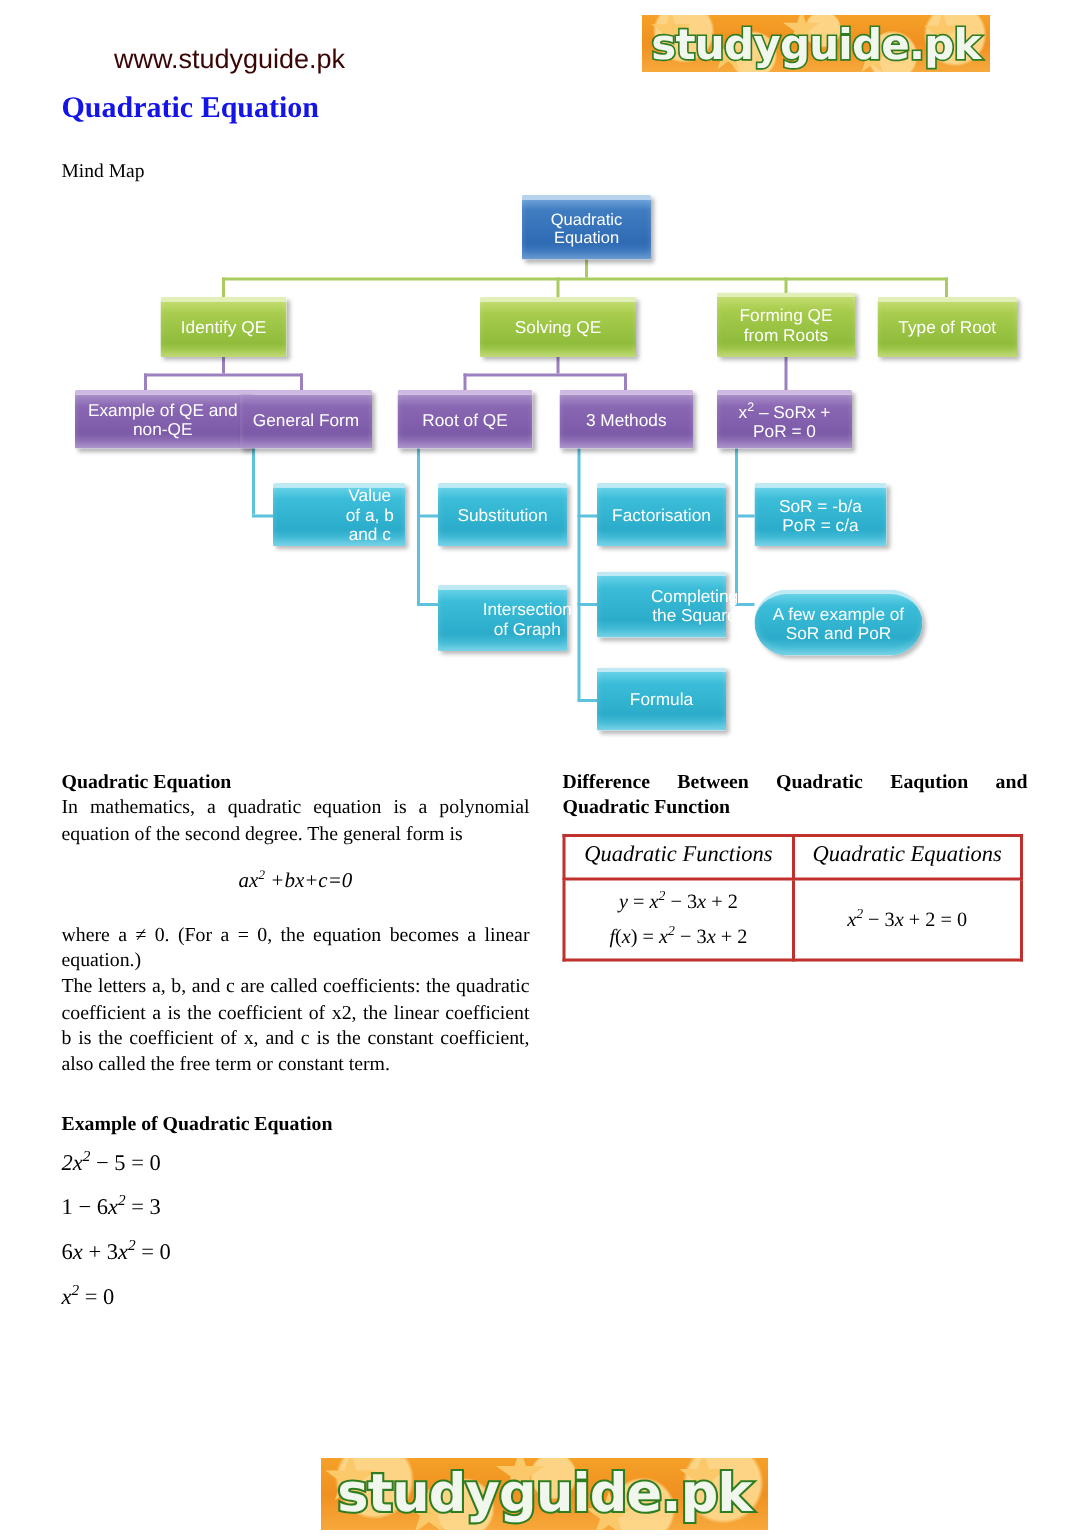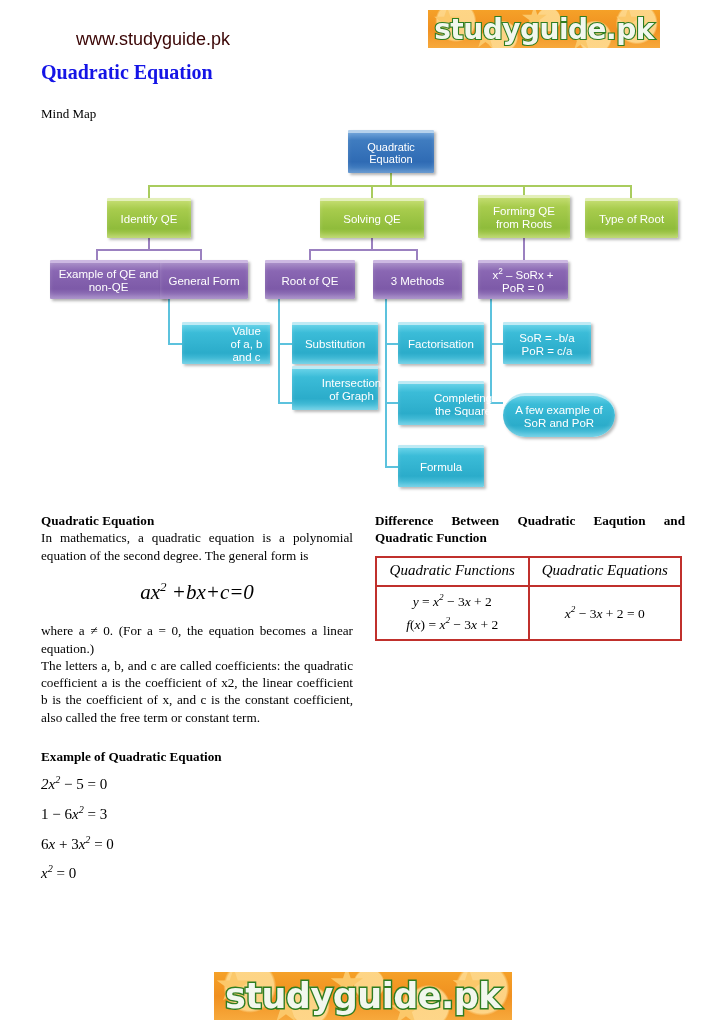--- a/index.html
+++ b/index.html
@@ -151,21 +151,21 @@
     position: absolute;
     left: 375px; top: 512px; width: 310px;
     font-size: 13.2px;
     line-height: 1.31;
   }
   .sec-head { font-weight: bold; }
   .just { text-align: justify; }
   .formula-block {
     text-align: center;
     font-style: italic;
-    font-size: 21px;
+    font-size: 14px;
     margin: 14px 0 16px 0;
     font-family: "Liberation Serif", serif;
   }
   .formula-block .sup { font-style: italic; font-size: 0.62em; vertical-align: super; }
 
   
   #diff-table {
     margin-top: 9px;
     border-collapse: collapse;
     width: 307px;
@@ -293,21 +293,21 @@
   </div>
   <div class="node teal" style="left:398px;top:322px;width:86px;height:42px;">
     <span>Factorisation</span>
   </div>
   <div class="node teal" style="left:503px;top:322px;width:88px;height:42px;">
     <span>
       <span>SoR = -b/a</span><br><span>PoR = c/a</span>
     </span>
   </div>
 
-  <div class="node teal" style="left:292px;top:366px;width:86px;height:44px;padding-left:36px;">
+  <div class="node teal" style="left:292px;top:390px;width:86px;height:44px;padding-left:36px;">
     <span>Intersection of Graph</span>
   </div>
   <div class="node teal" style="left:398px;top:381px;width:86px;height:44px;padding-left:47px;">
     <span>Completing the Square</span>
   </div>
   <div class="node teal" style="left:503px;top:393px;width:112px;height:44px;border-radius:22px;">
     <span>A few example of SoR and PoR</span>
   </div>
 
   <div class="node teal" style="left:398px;top:445px;width:86px;height:42px;align-items:center;">

